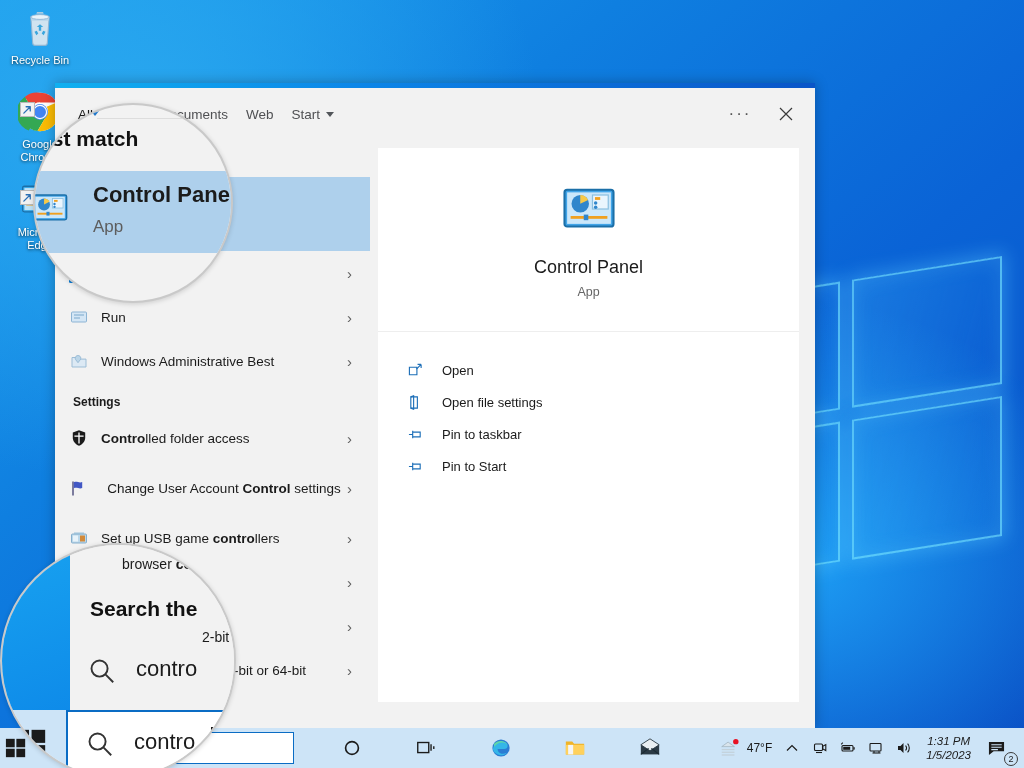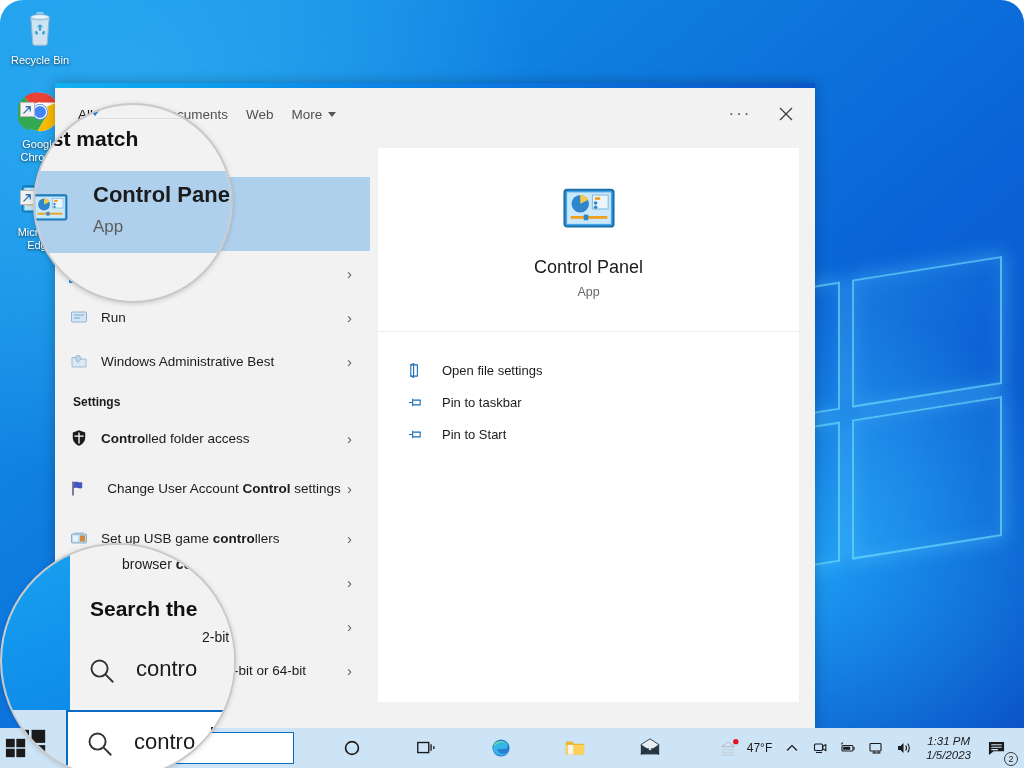--- a/index.html
+++ b/index.html
@@ -9,21 +9,20 @@
     font-family: "Liberation Sans", sans-serif;
   }
 
   
   #desktop {
     position: absolute; inset: 0;
     background:
       radial-gradient(ellipse 520px 420px at 790px 560px, #1ea0f5 0%, rgba(30,160,245,0) 62%),
       radial-gradient(ellipse 700px 600px at 120px 120px, #2aa8ef 0%, rgba(42,168,239,0) 60%),
       linear-gradient(140deg, #1da1ef 0%, #0f7fe0 32%, #0a63d6 62%, #0a4fc4 100%);
-    border-radius: 23px;
   }
   
   .wp-logo {
     position: absolute;
     left: 700px; top: 280px;
     width: 300px; height: 290px;
     transform: skewY(-9deg);
     opacity: .85;
   }
   .wp-pane {
@@ -445,21 +444,21 @@
       <div class="tab">
         <span>Apps</span>
       </div>
       <div class="tab">
         <span>Documents</span>
       </div>
       <div class="tab">
         <span>Web</span>
       </div>
       <div class="tab" id="tab-more">
-        <span>More</span>
+        <span>Start</span>
         <span class="caret"></span>
       </div>
     </div>
 
     <div id="hdr-right">
       <div class="hdr-btn" id="btn-ellipsis">
         <span>···</span>
       </div>
       <div class="hdr-btn">
         <svg viewBox="0 0 16 16">
@@ -620,20 +619,29 @@
             <circle cx="19.8" cy="12.6" r="1" fill="#2f86cc"></circle>
             <circle cx="19.8" cy="15" r="1" fill="#2f86cc"></circle>
             <rect x="5.5" y="20" width="21" height="1.6" fill="#f0a020"></rect>
             <rect x="13" y="19.2" width="2.6" height="3.2" fill="#2f86cc"></rect>
           </svg>
           <div id="preview-title">Control Panel</div>
           <div id="preview-sub">App</div>
         </div>
 
         <div id="actions">
+          <div class="action">
+            <span class="act-ico">
+              <svg viewBox="0 0 16 16">
+                <path d="M1.5 4.5h8v8h-8z" fill="none" stroke="#1d6fb8" stroke-width="1.2"></path>
+                <path d="M9 6.5L14 1.5M14 1.5h-3.8M14 1.5v3.8" fill="none" stroke="#1d6fb8" stroke-width="1.2"></path>
+              </svg>
+            </span>
+            <span>Open</span>
+          </div>
           <div class="action">
             <span class="act-ico">
               <svg viewBox="0 0 16 16">
                 <path d="M3 2h7v12H3z" fill="none" stroke="#1d6fb8" stroke-width="1.2"></path>
                 <path d="M3 2l3-1.2v14.4L3 14" fill="none" stroke="#1d6fb8" stroke-width="1.2"></path>
               </svg>
             </span>
             <span>Open file settings</span>
           </div>
           <div class="action">

